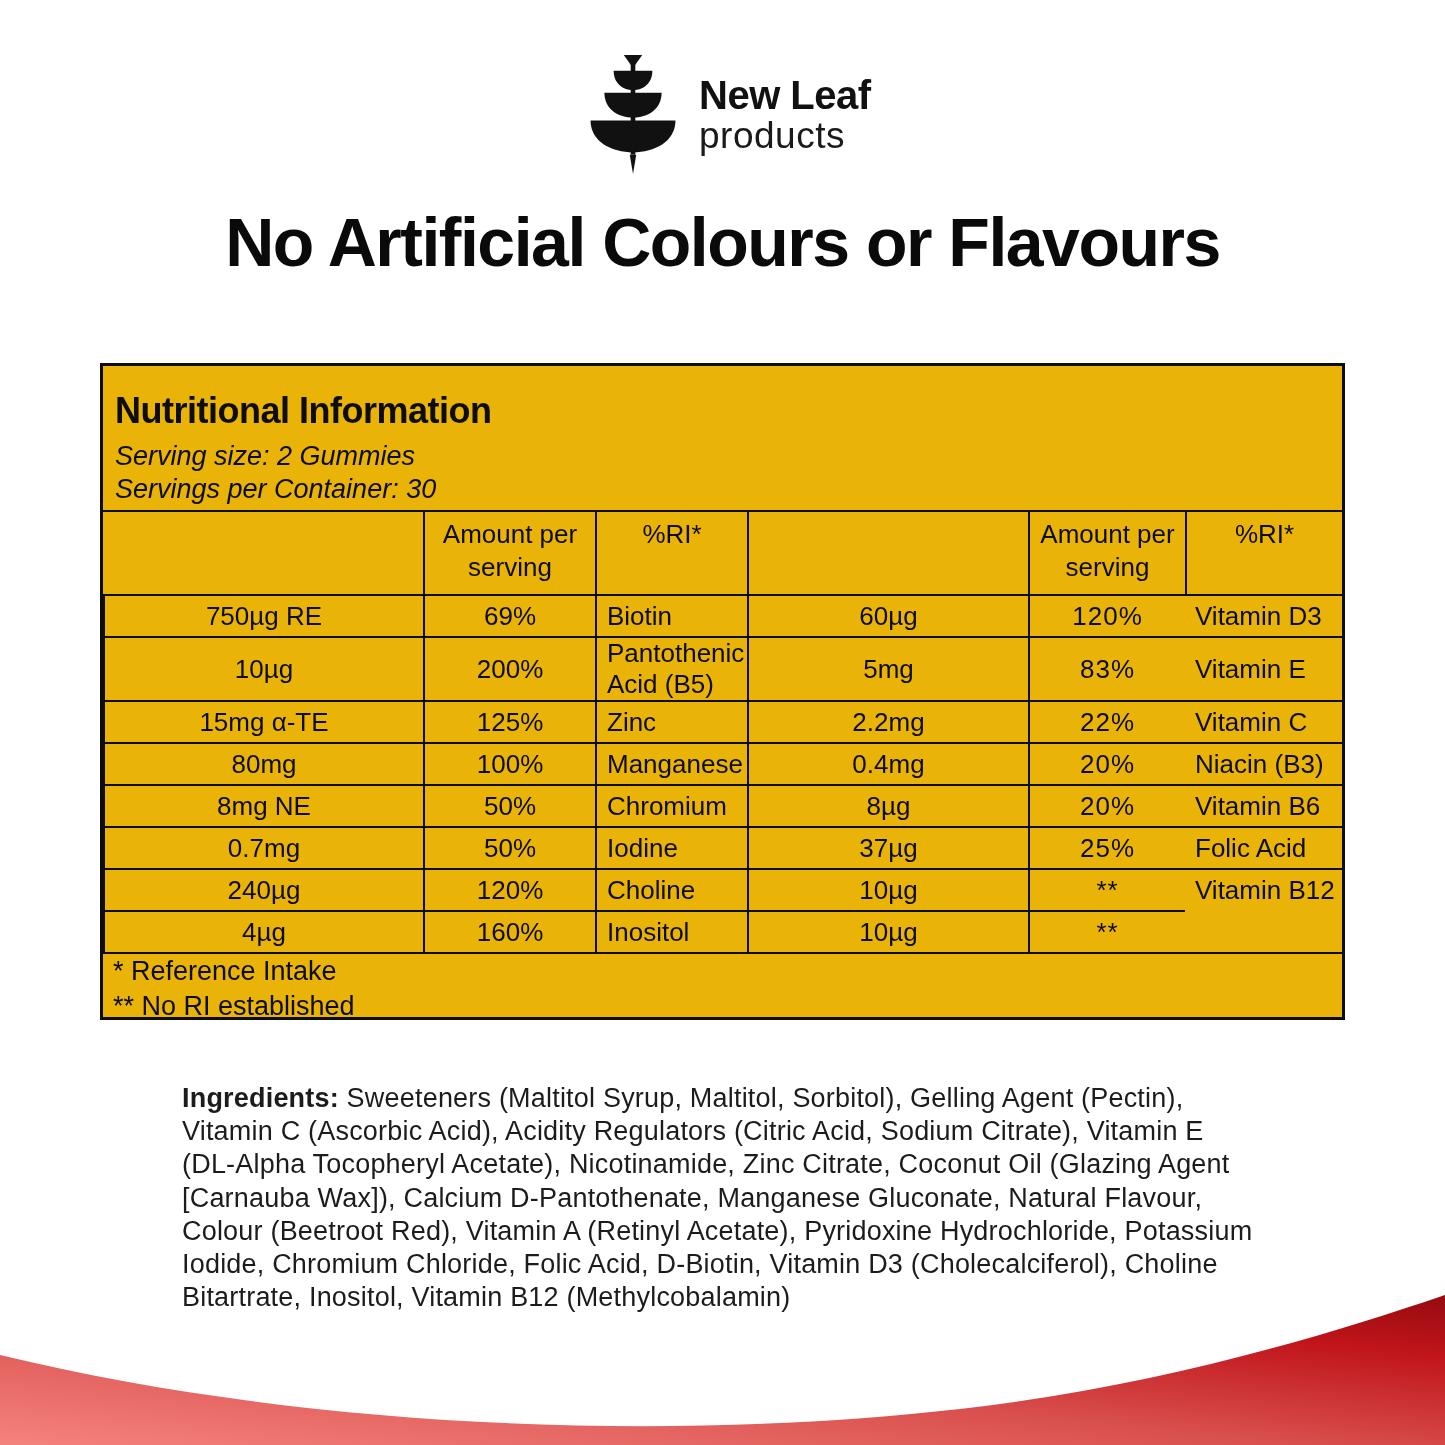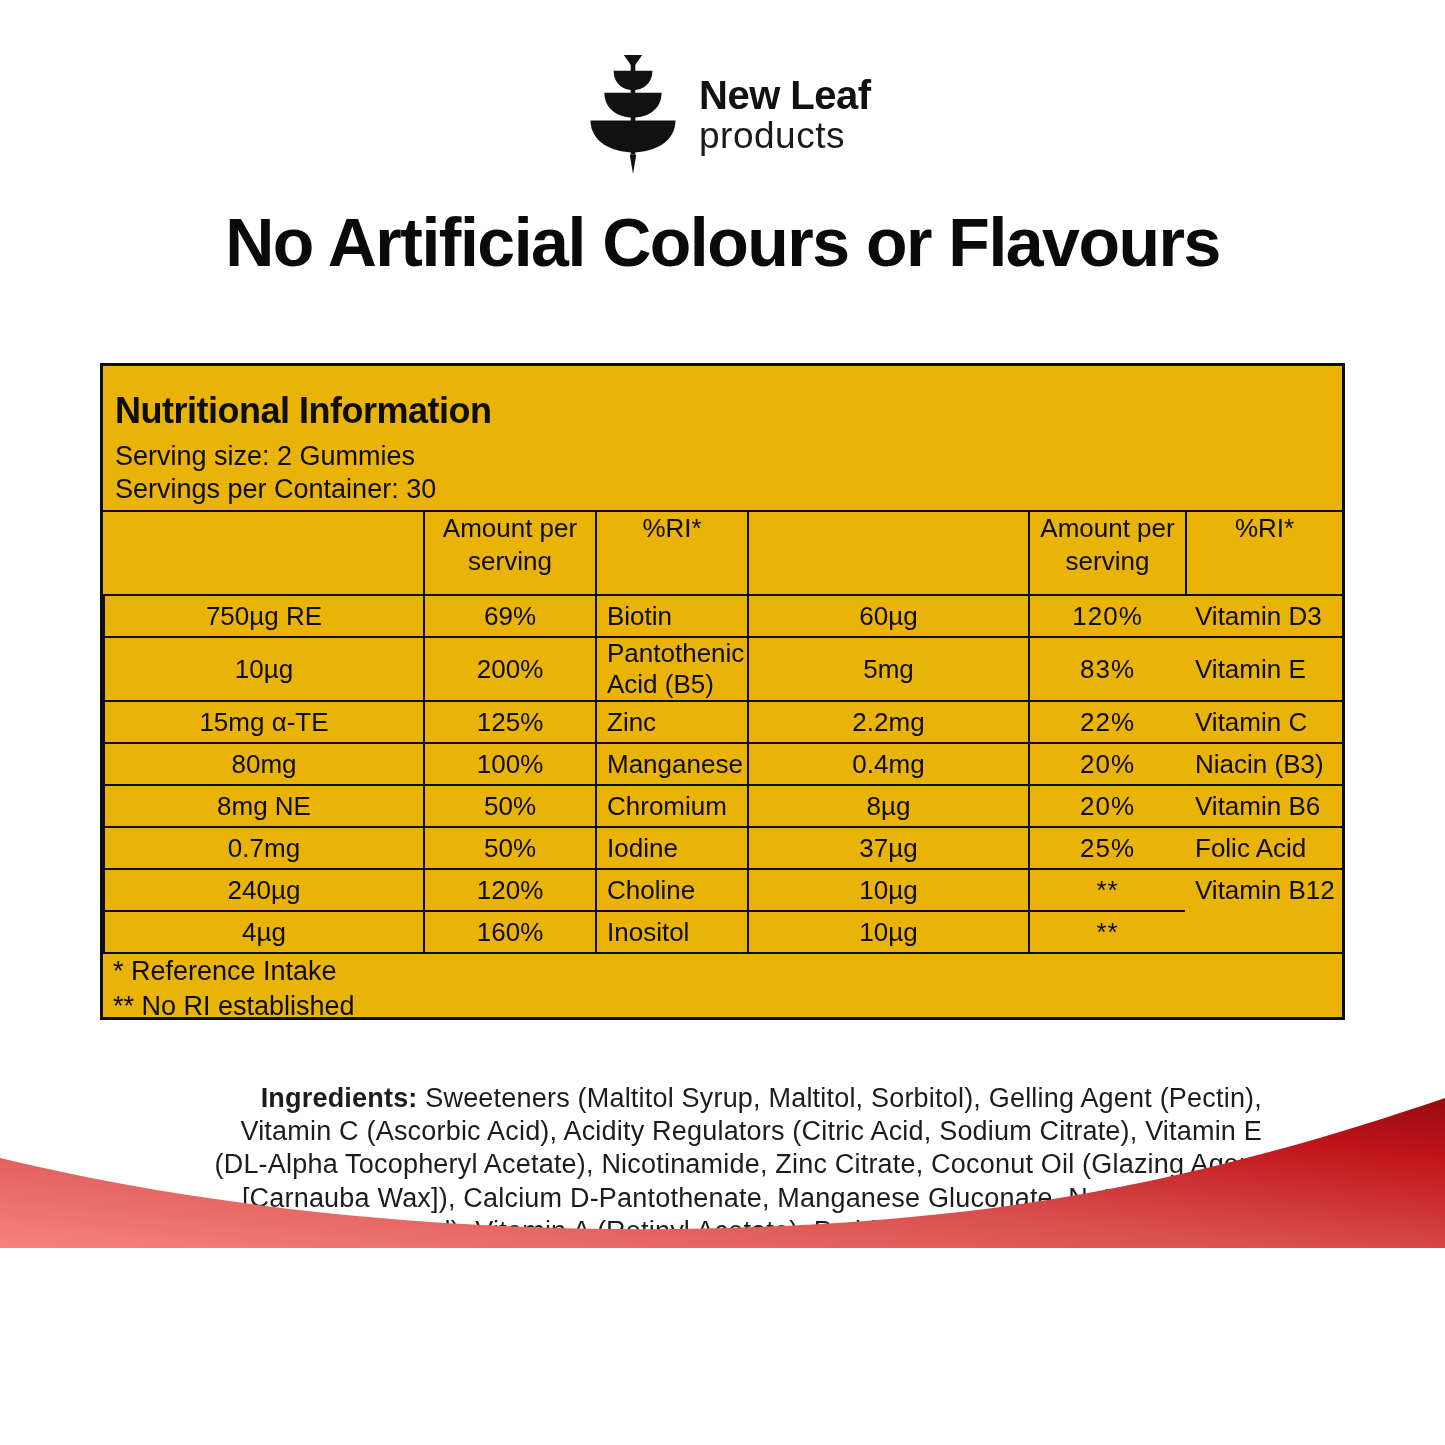--- a/index.html
+++ b/index.html
@@ -1,54 +1,54 @@
 <!DOCTYPE html>
 <html><head>
 <meta charset="utf-8">
 <style>
   * { margin:0; padding:0; box-sizing:border-box; }
   html,body { background:#ffffff; }
   body { font-family:"Liberation Sans", sans-serif; color:#0d0d0d; }
   .page {
-    position:relative; width:1445px; height:1248px; background:#ffffff; overflow:hidden;
+    position:relative; width:1445px; height:1445px; background:#ffffff; overflow:hidden;
   }
 
   
   .logo { position:absolute; left:583px; top:52px; width:300px; height:125px; display:flex; align-items:center; }
   .logo-tree { width:100px; height:120px; flex:0 0 auto; }
   .logo-text { margin-left:16px; line-height:1; }
   .logo-text .brand-top { font-size:40px; font-weight:bold; letter-spacing:-0.5px; color:#111; }
   .logo-text .brand-bottom { font-size:37px; font-weight:300; letter-spacing:0.5px; color:#1a1a1a; margin-top:2px; }
 
   
   .headline {
     position:absolute; left:0; top:203px; width:1445px; text-align:center;
     font-size:68px; font-weight:bold; letter-spacing:-1.5px; color:#0a0a0a;
   }
 
   
   .nutri { position:absolute; left:100px; top:363px; width:1245px; height:657px; border:3px solid #0d0d0d; background:#eab308; }
   .nutri-head { padding:24px 12px 8px 12px; height:144px; }
   .nutri-title { font-size:36px; font-weight:bold; letter-spacing:-0.5px; margin-bottom:8px; }
-  .nutri-sub { font-size:27px; line-height:1.22; }
+  .nutri-sub { font-size:27px; line-height:1.22;font-style:italic; }
 
   .grid { display:grid; grid-template-columns:320px 172px 152px 281px 157px 1fr; }
   .cell { font-size:26px; border-top:2px solid #0d0d0d; display:flex; align-items:center; min-height:42px; }
   .cell.vline { border-left:2px solid #0d0d0d; }
   .cell.name { padding-left:10px; justify-content:flex-start; }
   .cell.val { justify-content:center; text-align:center; }
-  .hcell { min-height:84px; align-items:flex-start; line-height:1.25; font-size:26px; }
+  .hcell { min-height:84px; align-items:flex-start; padding-top:6px; line-height:1.25; font-size:26px; }
   .hcell.val { display:flex; }
   .stars { letter-spacing:1px; }
 
   .nutri-foot { border-top:2px solid #0d0d0d; padding:0 10px; font-size:27px; line-height:1.3; }
 
   
   .ingredients {
-    position:absolute; left:182px; top:1082px; width:1080px; text-align:right;
+    position:absolute; left:182px; top:1082px; width:1080px; text-align:left;
     font-size:27px; line-height:1.23; color:#1c1c1c; letter-spacing:0.2px;
   }
   .ingredients b { font-weight:bold; }
 
   
   .wave { position:absolute; left:0; bottom:0; width:1445px; height:152px; display:block; }
 </style>
 </head>
 <body>
 

